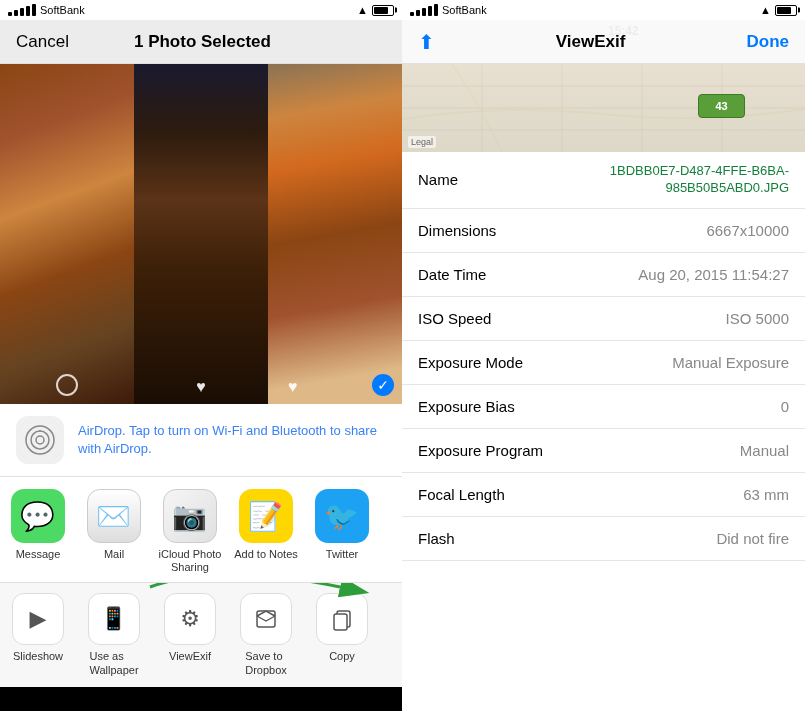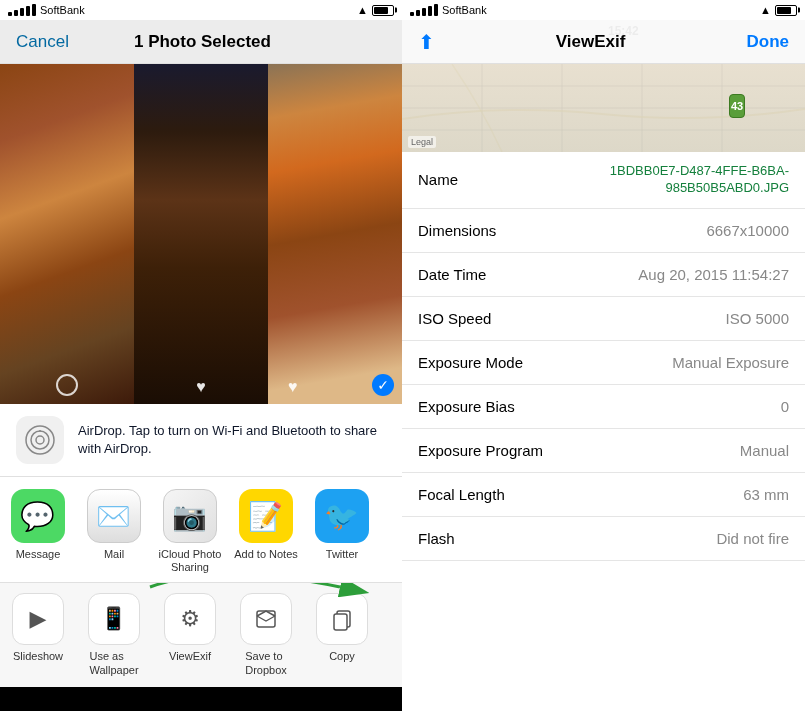--- a/index.html
+++ b/index.html
@@ -57,21 +57,21 @@
       height: 44px;
       background: rgba(249,249,249,0.95);
       border-bottom: 1px solid #e0e0e0;
       display: flex;
       align-items: center;
       justify-content: space-between;
       padding: 0 16px;
     }
 
     .nav-cancel {
-      color: #0369a1;
+      color: #000000;
       font-size: 17px;
     }
 
     .nav-title-left {
       font-size: 17px;
       font-weight: 600;
       color: #000;
     }
 
     .photos-grid {
@@ -149,21 +149,21 @@
       border-radius: 12px;
       background: #f0f0f0;
       display: flex;
       align-items: center;
       justify-content: center;
       font-size: 28px;
     }
 
     .airdrop-text {
       font-size: 13px;
-      color: #0f172a;
+      color: #3b82f6;
       line-height: 1.4;
       flex: 1;
     }
 
     .share-apps-row {
       background: #fff;
       padding: 12px 0 8px 0;
       display: flex;
       flex-direction: row;
       gap: 0;
@@ -289,21 +289,21 @@
       height: 88px;
       background: linear-gradient(180deg, #e8e0d0 0%, #ddd8c8 100%);
       position: relative;
       overflow: hidden;
     }
 
     .map-pin {
       position: absolute;
       top: 30px;
       right: 60px;
-      width: 16px;
+      width: 47px;
       height: 24px;
       background: #5a9e3a;
       border-radius: 4px;
       border: 1px solid #3d7a22;
       display: flex;
       align-items: center;
       justify-content: center;
       color: #fff;
       font-size: 11px;
       font-weight: 700;

